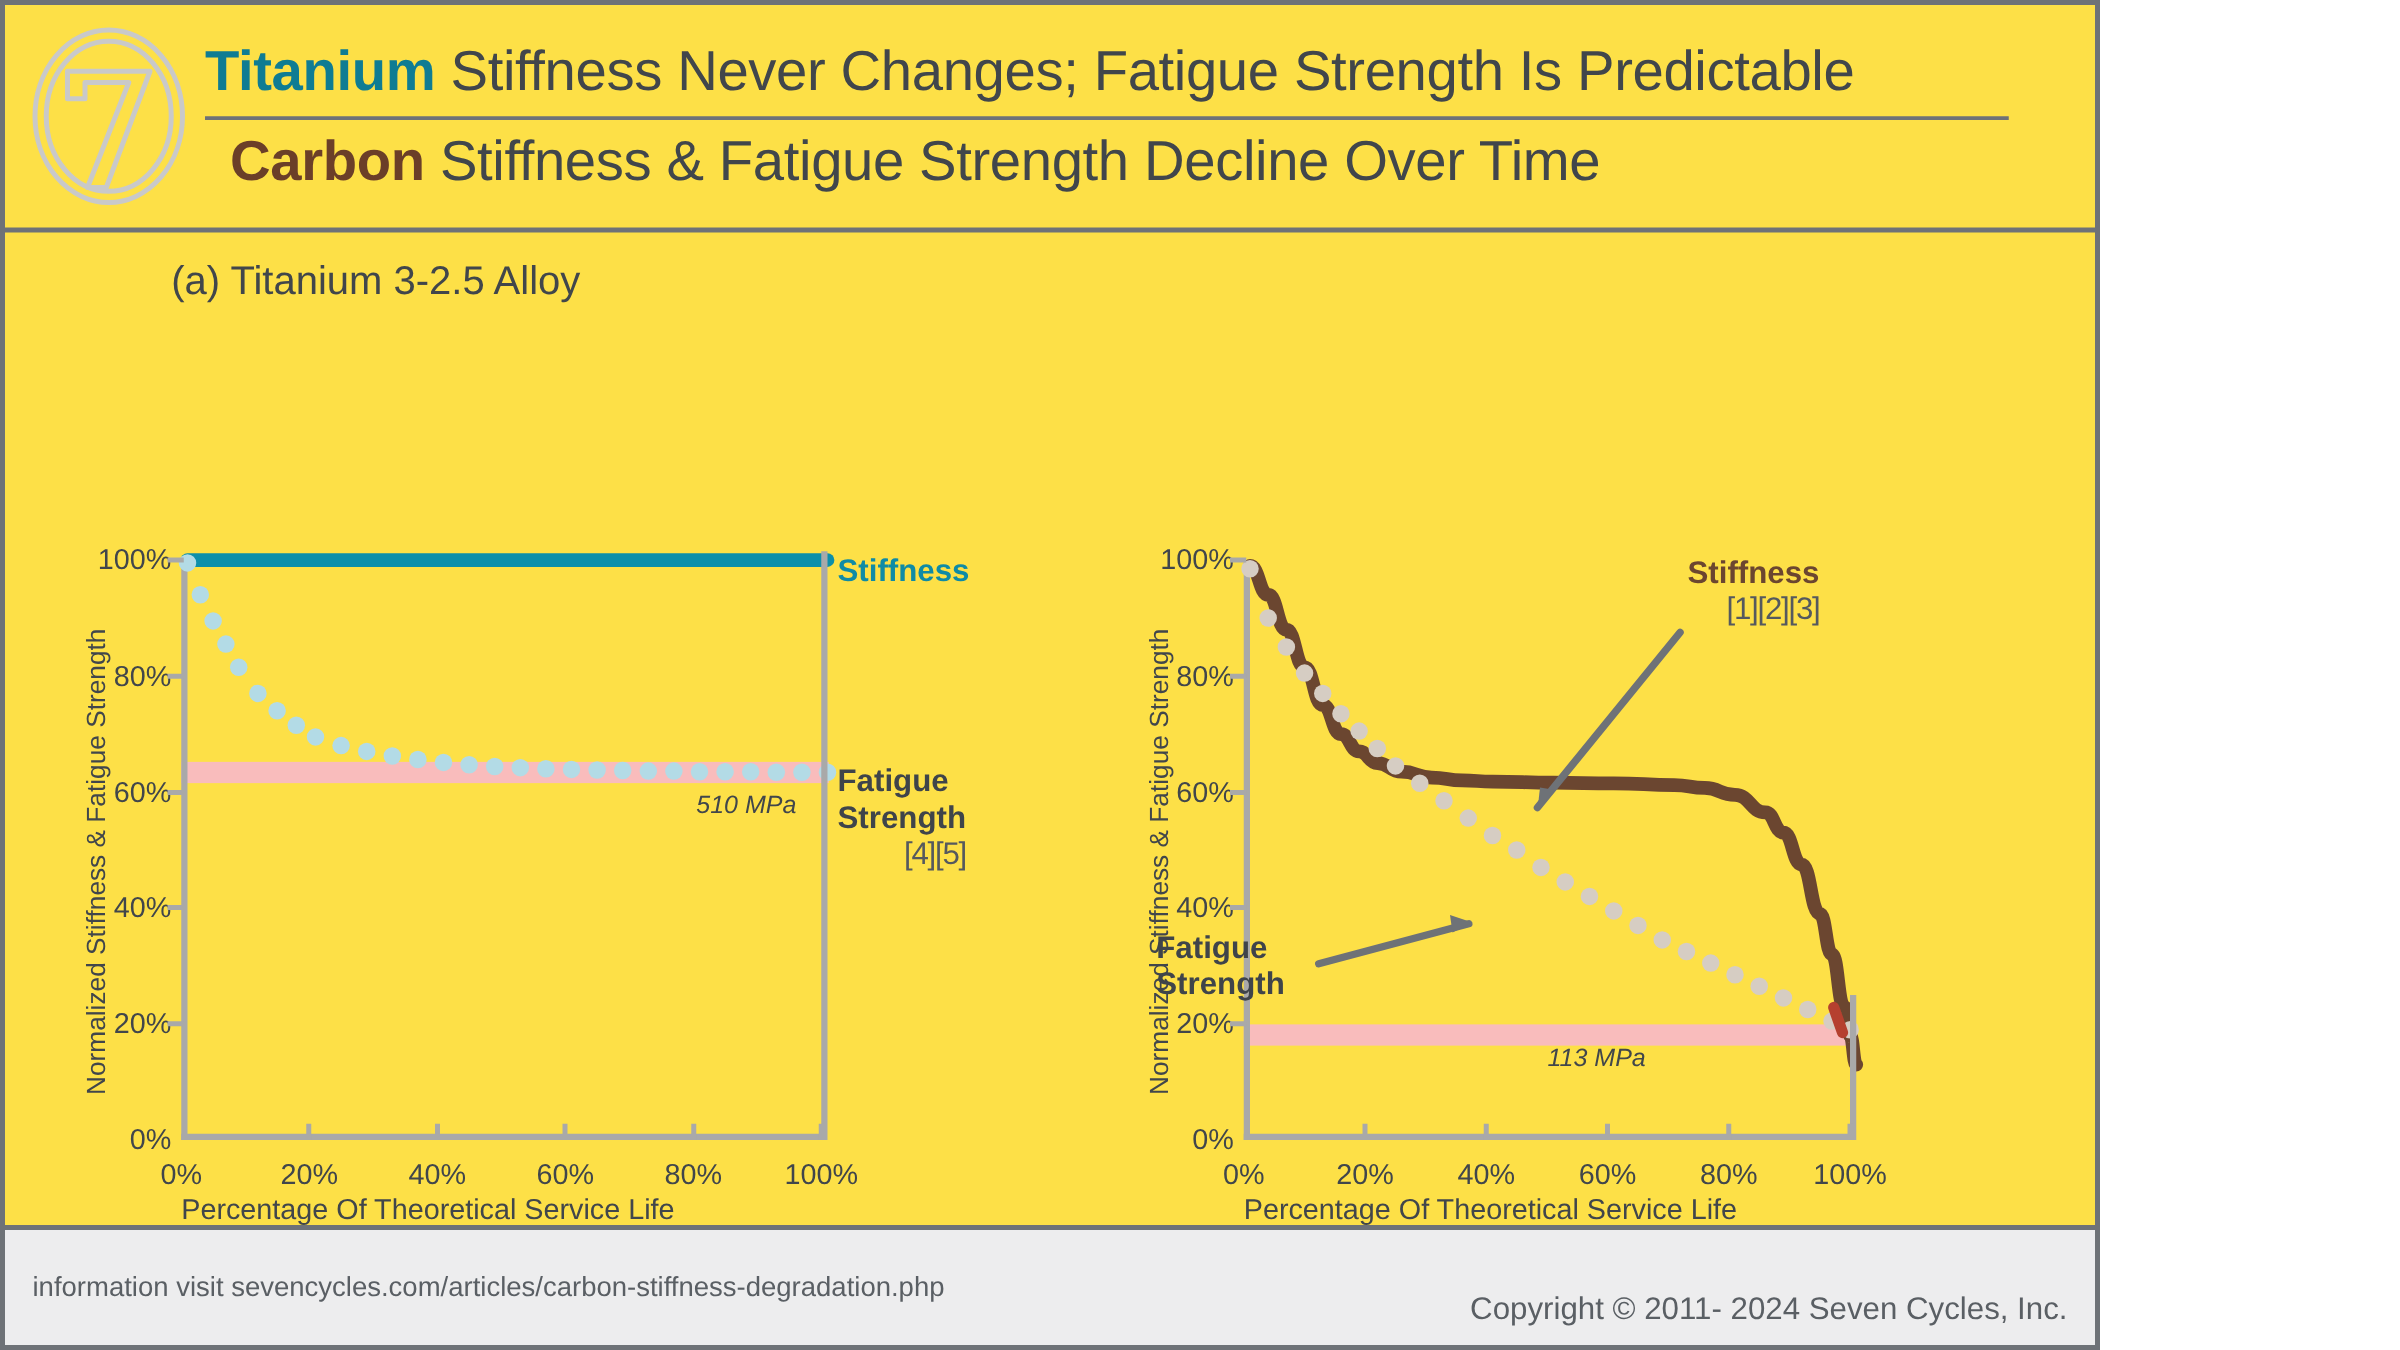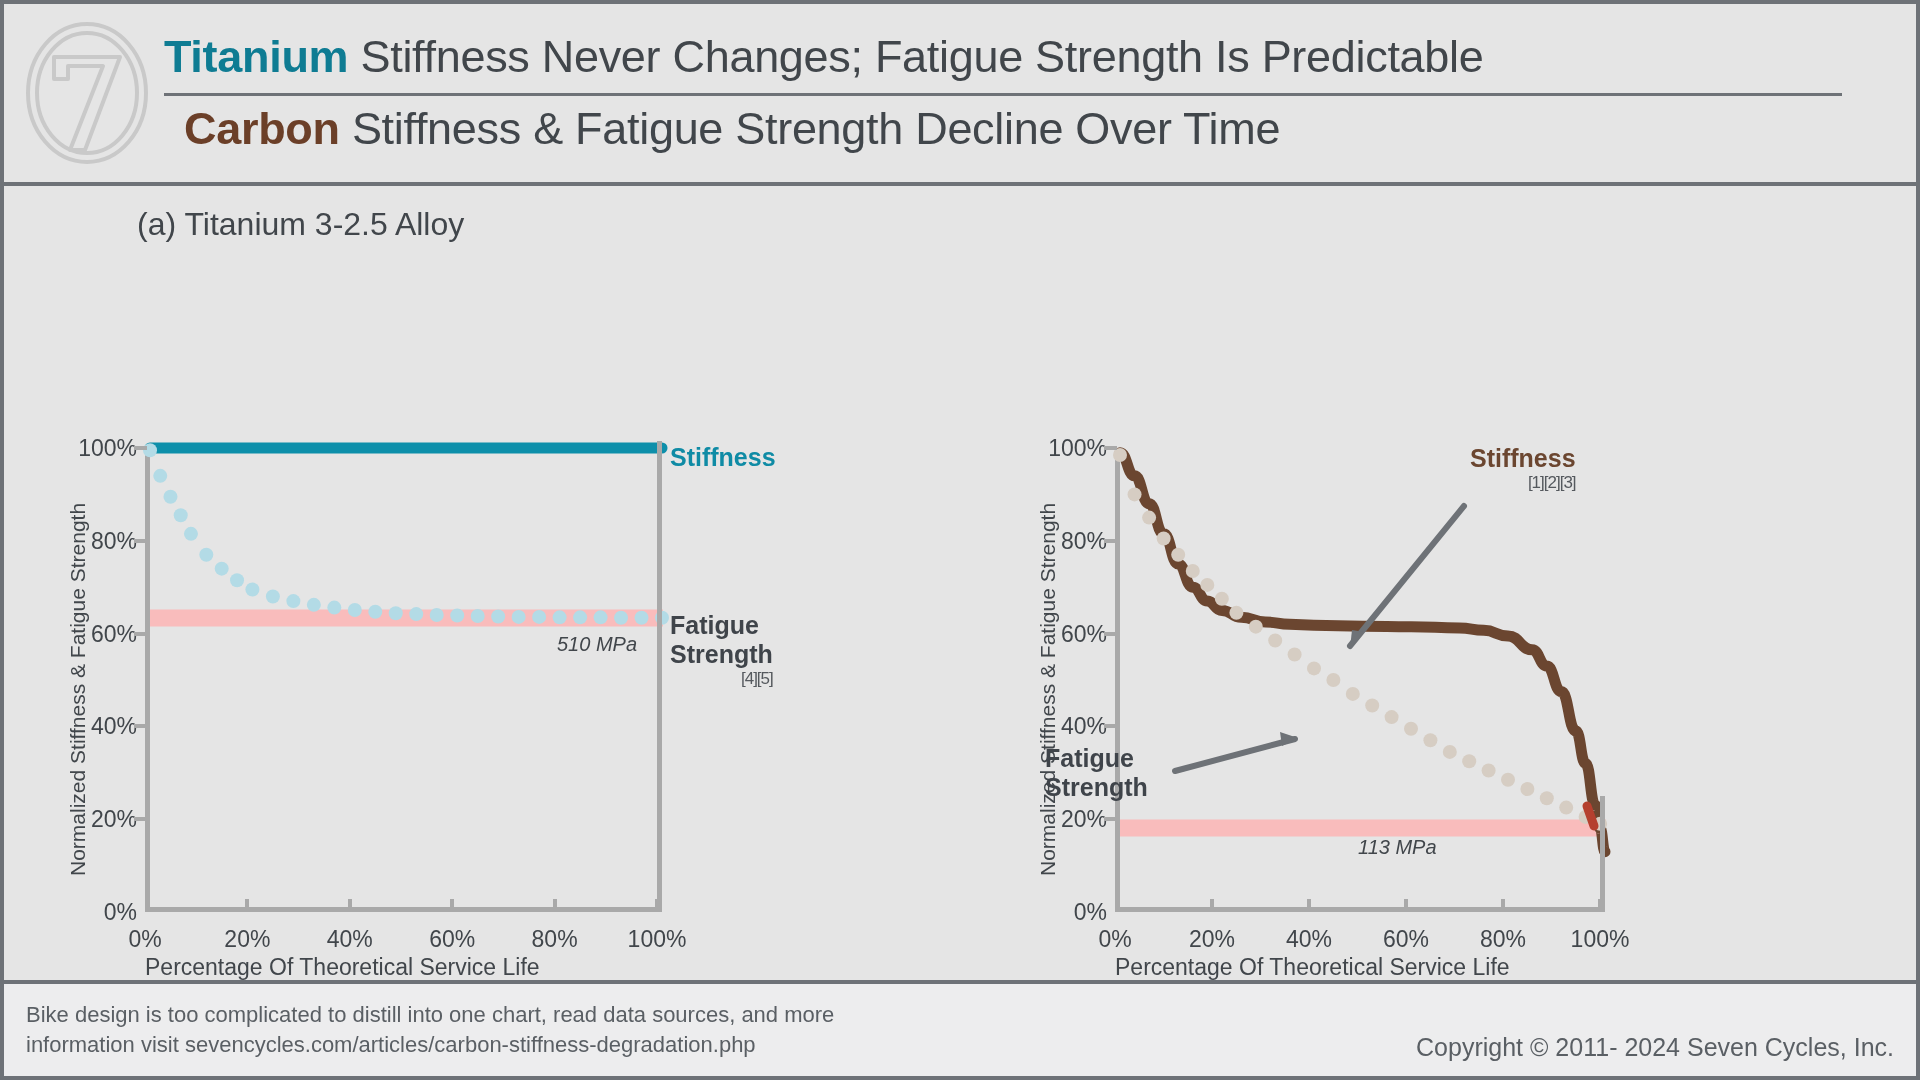--- a/index.html
+++ b/index.html
@@ -4,22 +4,22 @@
 <style>
   * { box-sizing: border-box; margin: 0; padding: 0; }
   html, body {
     width: 1920px; height: 1080px;
     background: #ffffff;
     font-family: "Liberation Sans", sans-serif;
     overflow: hidden;
   }
   .poster {
     position: relative;
-    width: 1920px; height: 1080px;
-    background: #e5e5e5;
+    width: 1680px; height: 1080px;
+    background: #fde047;
     border: 4px solid #6e7277;
   }
 
   
   .header {
     position: relative;
     height: 182px;
     border-bottom: 4px solid #6e7277;
     display: flex;
     align-items: center;
@@ -127,21 +127,21 @@
 
   .ann {
     position: absolute;
     white-space: nowrap;
     line-height: 1.16;
   }
   .ann-bold { font-weight: 700; font-size: 25px; }
   .ann-teal { color: #0f8ba5; }
   .ann-brown { color: #6b4630; }
   .ann-dark { color: #3f444a; }
-  .ann-refs { font-size: 17px; color: #55595e; letter-spacing: -1px; }
+  .ann-refs { font-size: 25px; color: #55595e; letter-spacing: -1px; }
   .mpa { position: absolute; font-size: 20px; color: #41464b; white-space: nowrap; font-style: italic; }
 
   
   .footer {
     position: absolute;
     left: 0; right: 0; bottom: 0;
     height: 96px;
     background: #ededee;
     border-top: 4px solid #6e7277;
     display: flex;
@@ -351,19 +351,18 @@
         <div class="ann-bold ann-dark">Fatigue</div>
         <div class="ann-bold ann-dark">Strength</div>
       </div>
 
       <div class="mpa" style="left:398px;top:650px;">113 MPa</div>
     </div>
   </div>
 
   <div class="footer">
     <div class="footer-left">
-      <div>Bike design is too complicated to distill into one chart, read data sources, and more</div>
       <div>information visit sevencycles.com/articles/carbon-stiffness-degradation.php</div>
     </div>
     <div class="footer-right">Copyright © 2011- 2024 Seven Cycles, Inc.</div>
   </div>
 
 </div>
 
 </body></html>

